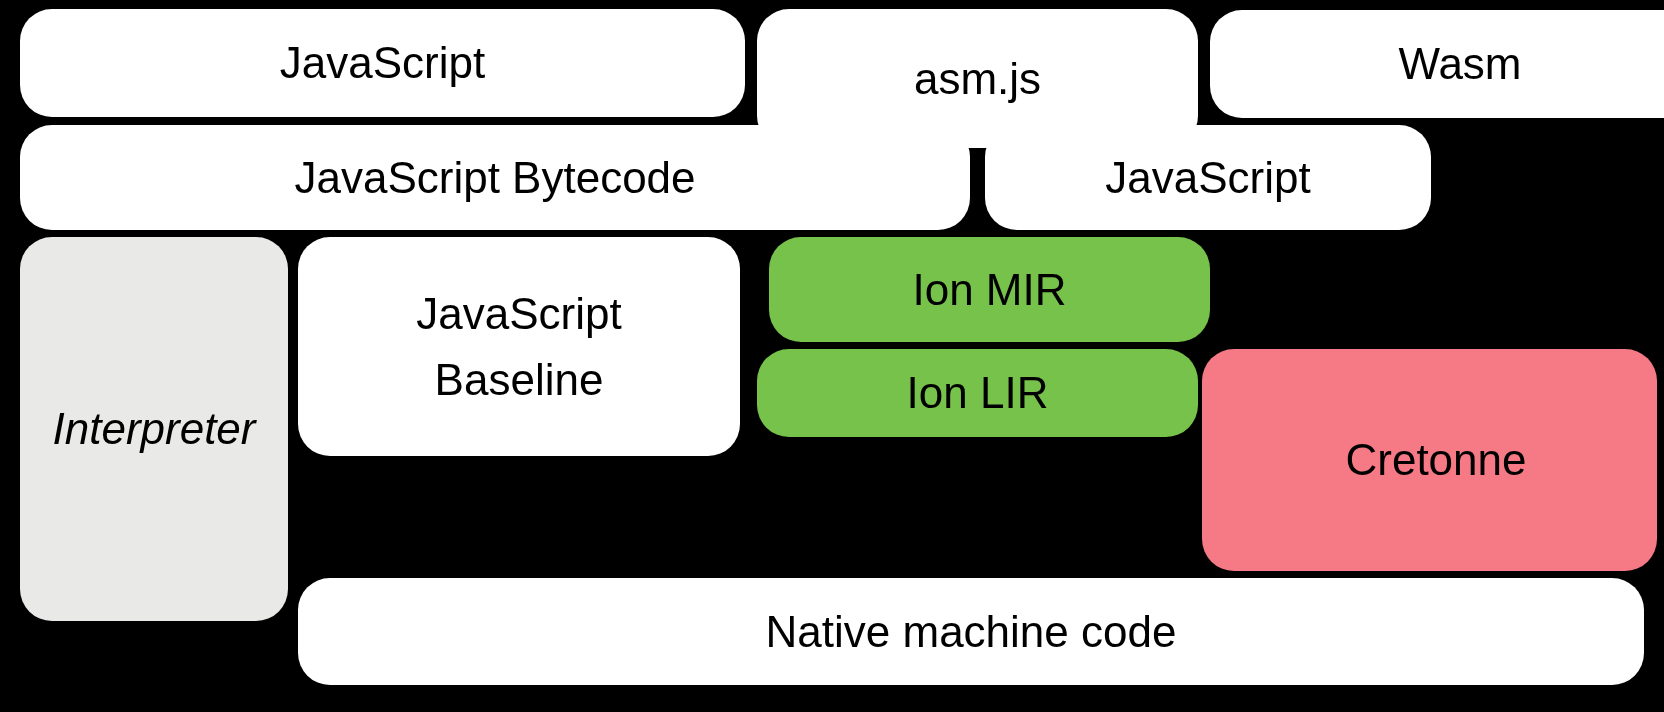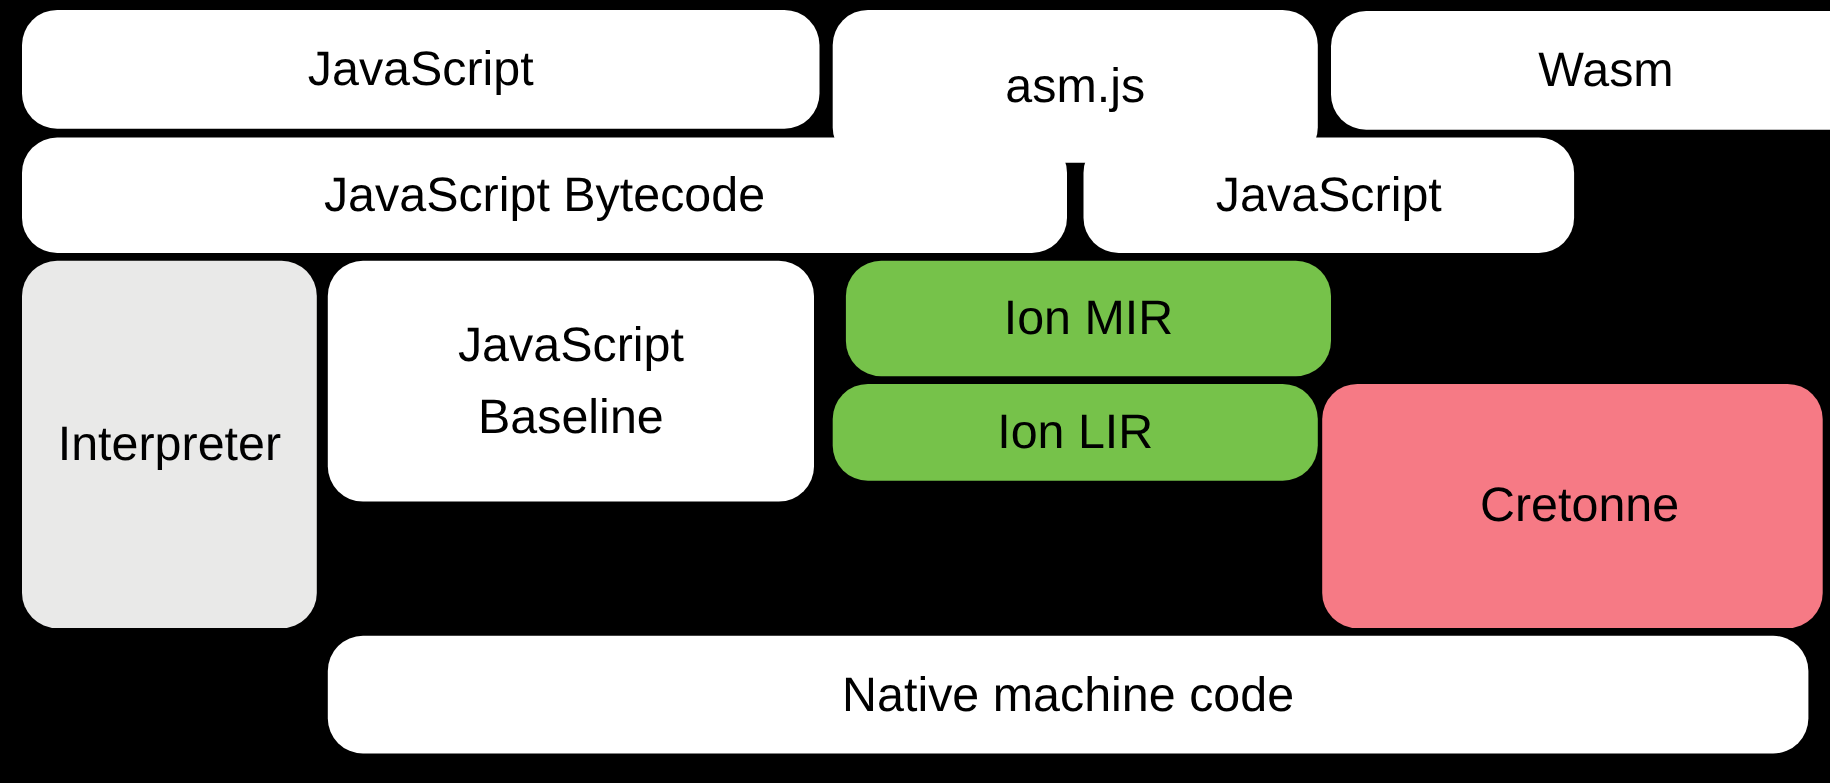--- a/index.html
+++ b/index.html
@@ -30,21 +30,21 @@
   }
   .node--gray  { background: var(--box-gray,  #e9e9e8); }
   .node--green { background: var(--box-green, #76c24a); }
   .node--pink  { background: var(--box-pink,  #f67a85); padding-left: 13px; }
 
   #n-javascript  { left: 20px;   top: 9px;   width: 725px;  height: 108px; }
   #n-asmjs       { left: 757px;  top: 9px;   width: 441px;  height: 139px; }
   #n-wasm        { left: 1210px; top: 10px;   width: 500px;  height: 108px; }
   #n-bytecode    { left: 20px;   top: 125px; width: 950px;  height: 105px; }
   #n-baldrmonkey { left: 985px;  top: 125px; width: 446px;  height: 105px; }
-  #n-interpreter { left: 20px;   top: 237px; width: 268px;  height: 334px; }
+  #n-interpreter { left: 20px;   top: 237px; width: 268px;  height: 384px; font-style: italic; }
   #n-baseline    { left: 298px;  top: 237px; width: 442px;  height: 219px; }
   #n-ionmir      { left: 757px;  top: 237px; width: 441px;  height: 105px; margin-left: 12px; }
   #n-ionlir      { left: 757px;  top: 349px; width: 441px;  height: 88px; }
   #n-cretonne    { left: 1202px; top: 349px; width: 442px;  height: 222px; }
   #n-macro       { left: 298px;  top: 464px; width: 900px;  height: 107px; }
   #n-native      { left: 298px;  top: 578px; width: 1346px; height: 107px; }
 </style>
 </head>
 <body>
 

